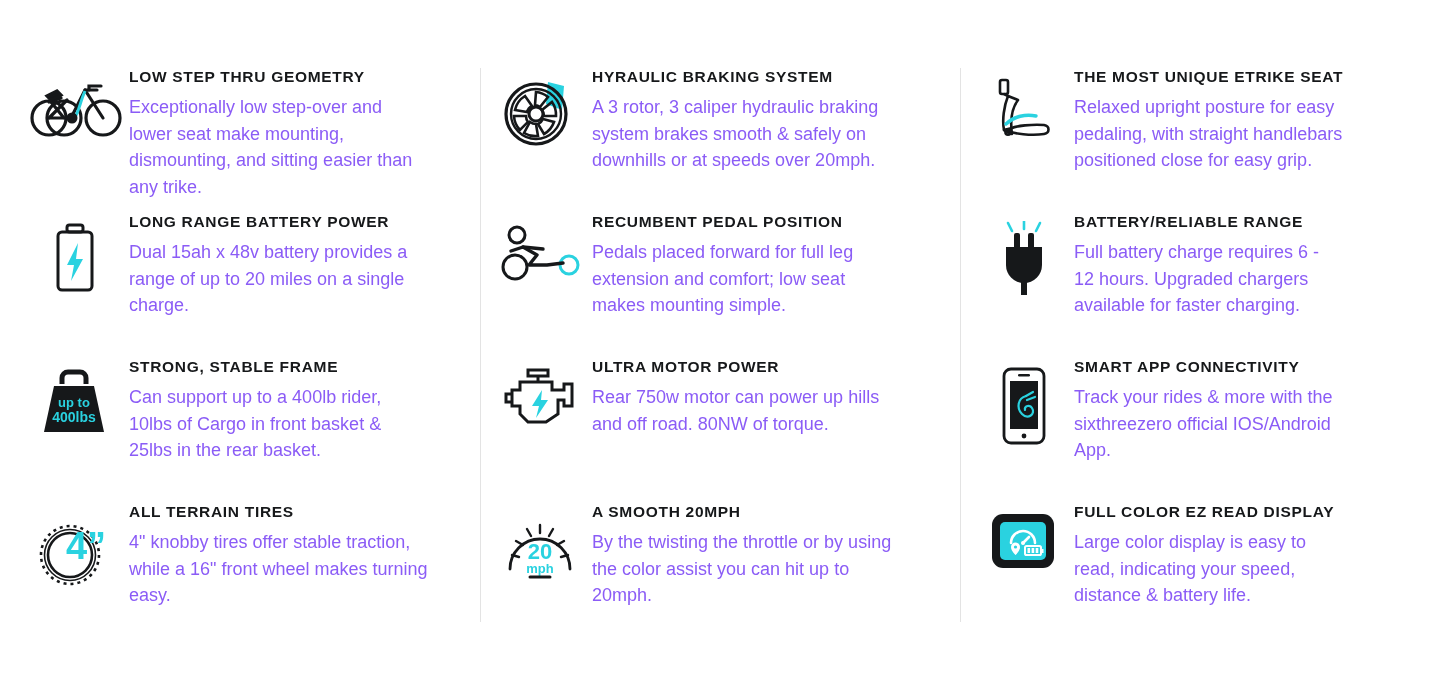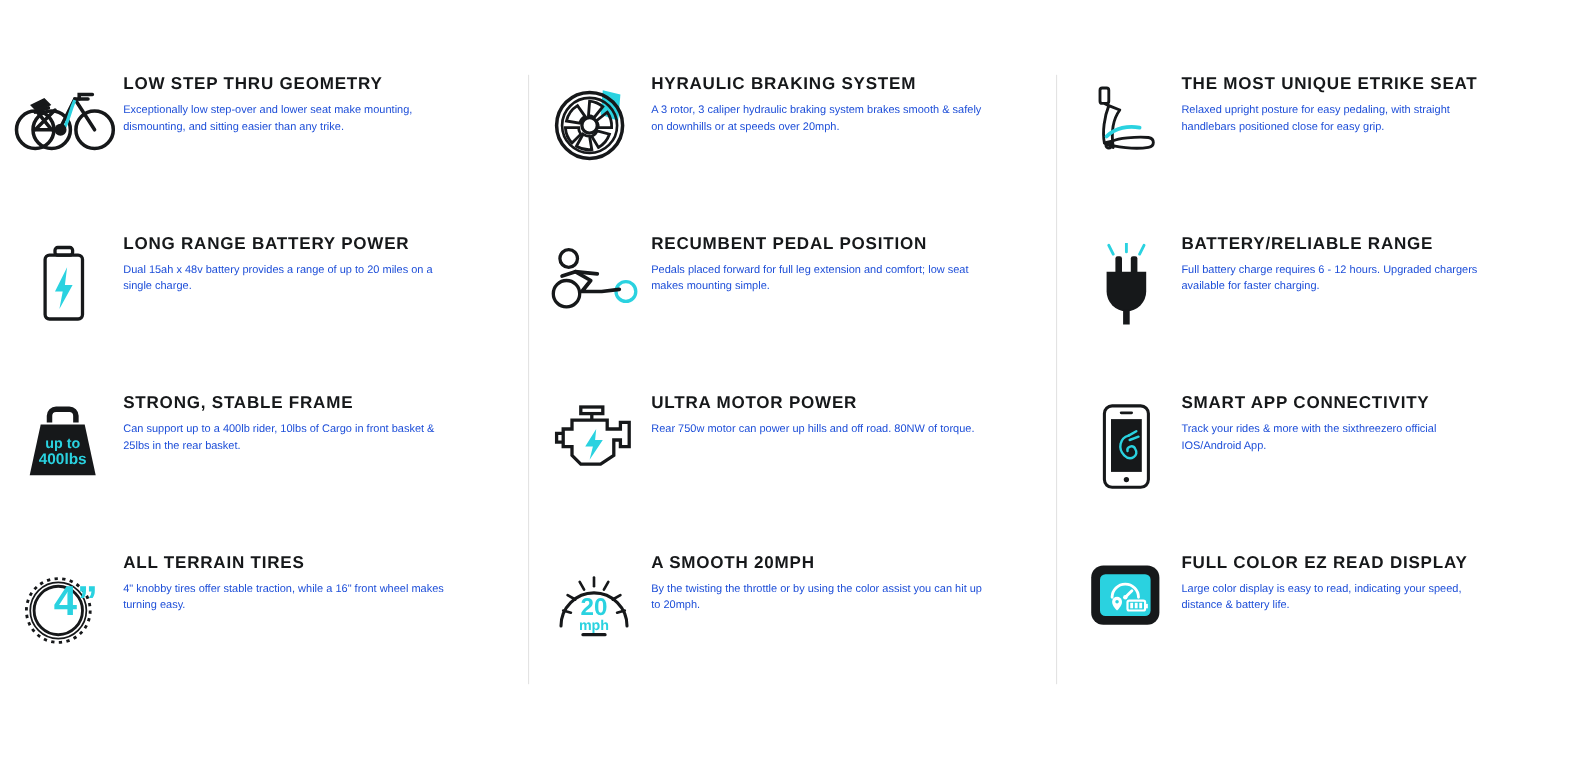--- a/index.html
+++ b/index.html
@@ -43,40 +43,40 @@
     box-sizing: border-box;
   }
   .icon-cell {
     width: 108px;
     min-width: 108px;
     display: flex;
     align-items: flex-start;
     justify-content: center;
     padding-top: 8px;
   }
-  .col-1 .icon-cell { padding-left: 4px; }
+  .col-1 .icon-cell { padding-left: 21px; }
   .col-2 .icon-cell { width: 100px; min-width: 100px; padding-left: 12px; align-items: flex-end; }
   .col-3 .icon-cell { width: 100px; min-width: 100px; padding-left: 14px; }
 
   .text-cell {
     padding-top: 0;
   }
   .feature-title {
     font-size: 15.5px;
     font-weight: bold;
     letter-spacing: 0.7px;
     color: #16181a;
     margin: 0 0 9px 0;
     line-height: 1.1;
     text-transform: uppercase;
     white-space: nowrap;
   }
   .feature-desc {
-    font-size: 10px;
-    color: #1d4ed8;
+    font-size: 18px;
+    color: #8b5cf6;
     line-height: 1.48;
     margin: 0;
     max-width: 300px;
   }
   .col-2 .feature-desc { max-width: 310px; }
   .col-3 .feature-desc { max-width: 270px; }
 
   svg { display: block; }
 </style>
 </head>

